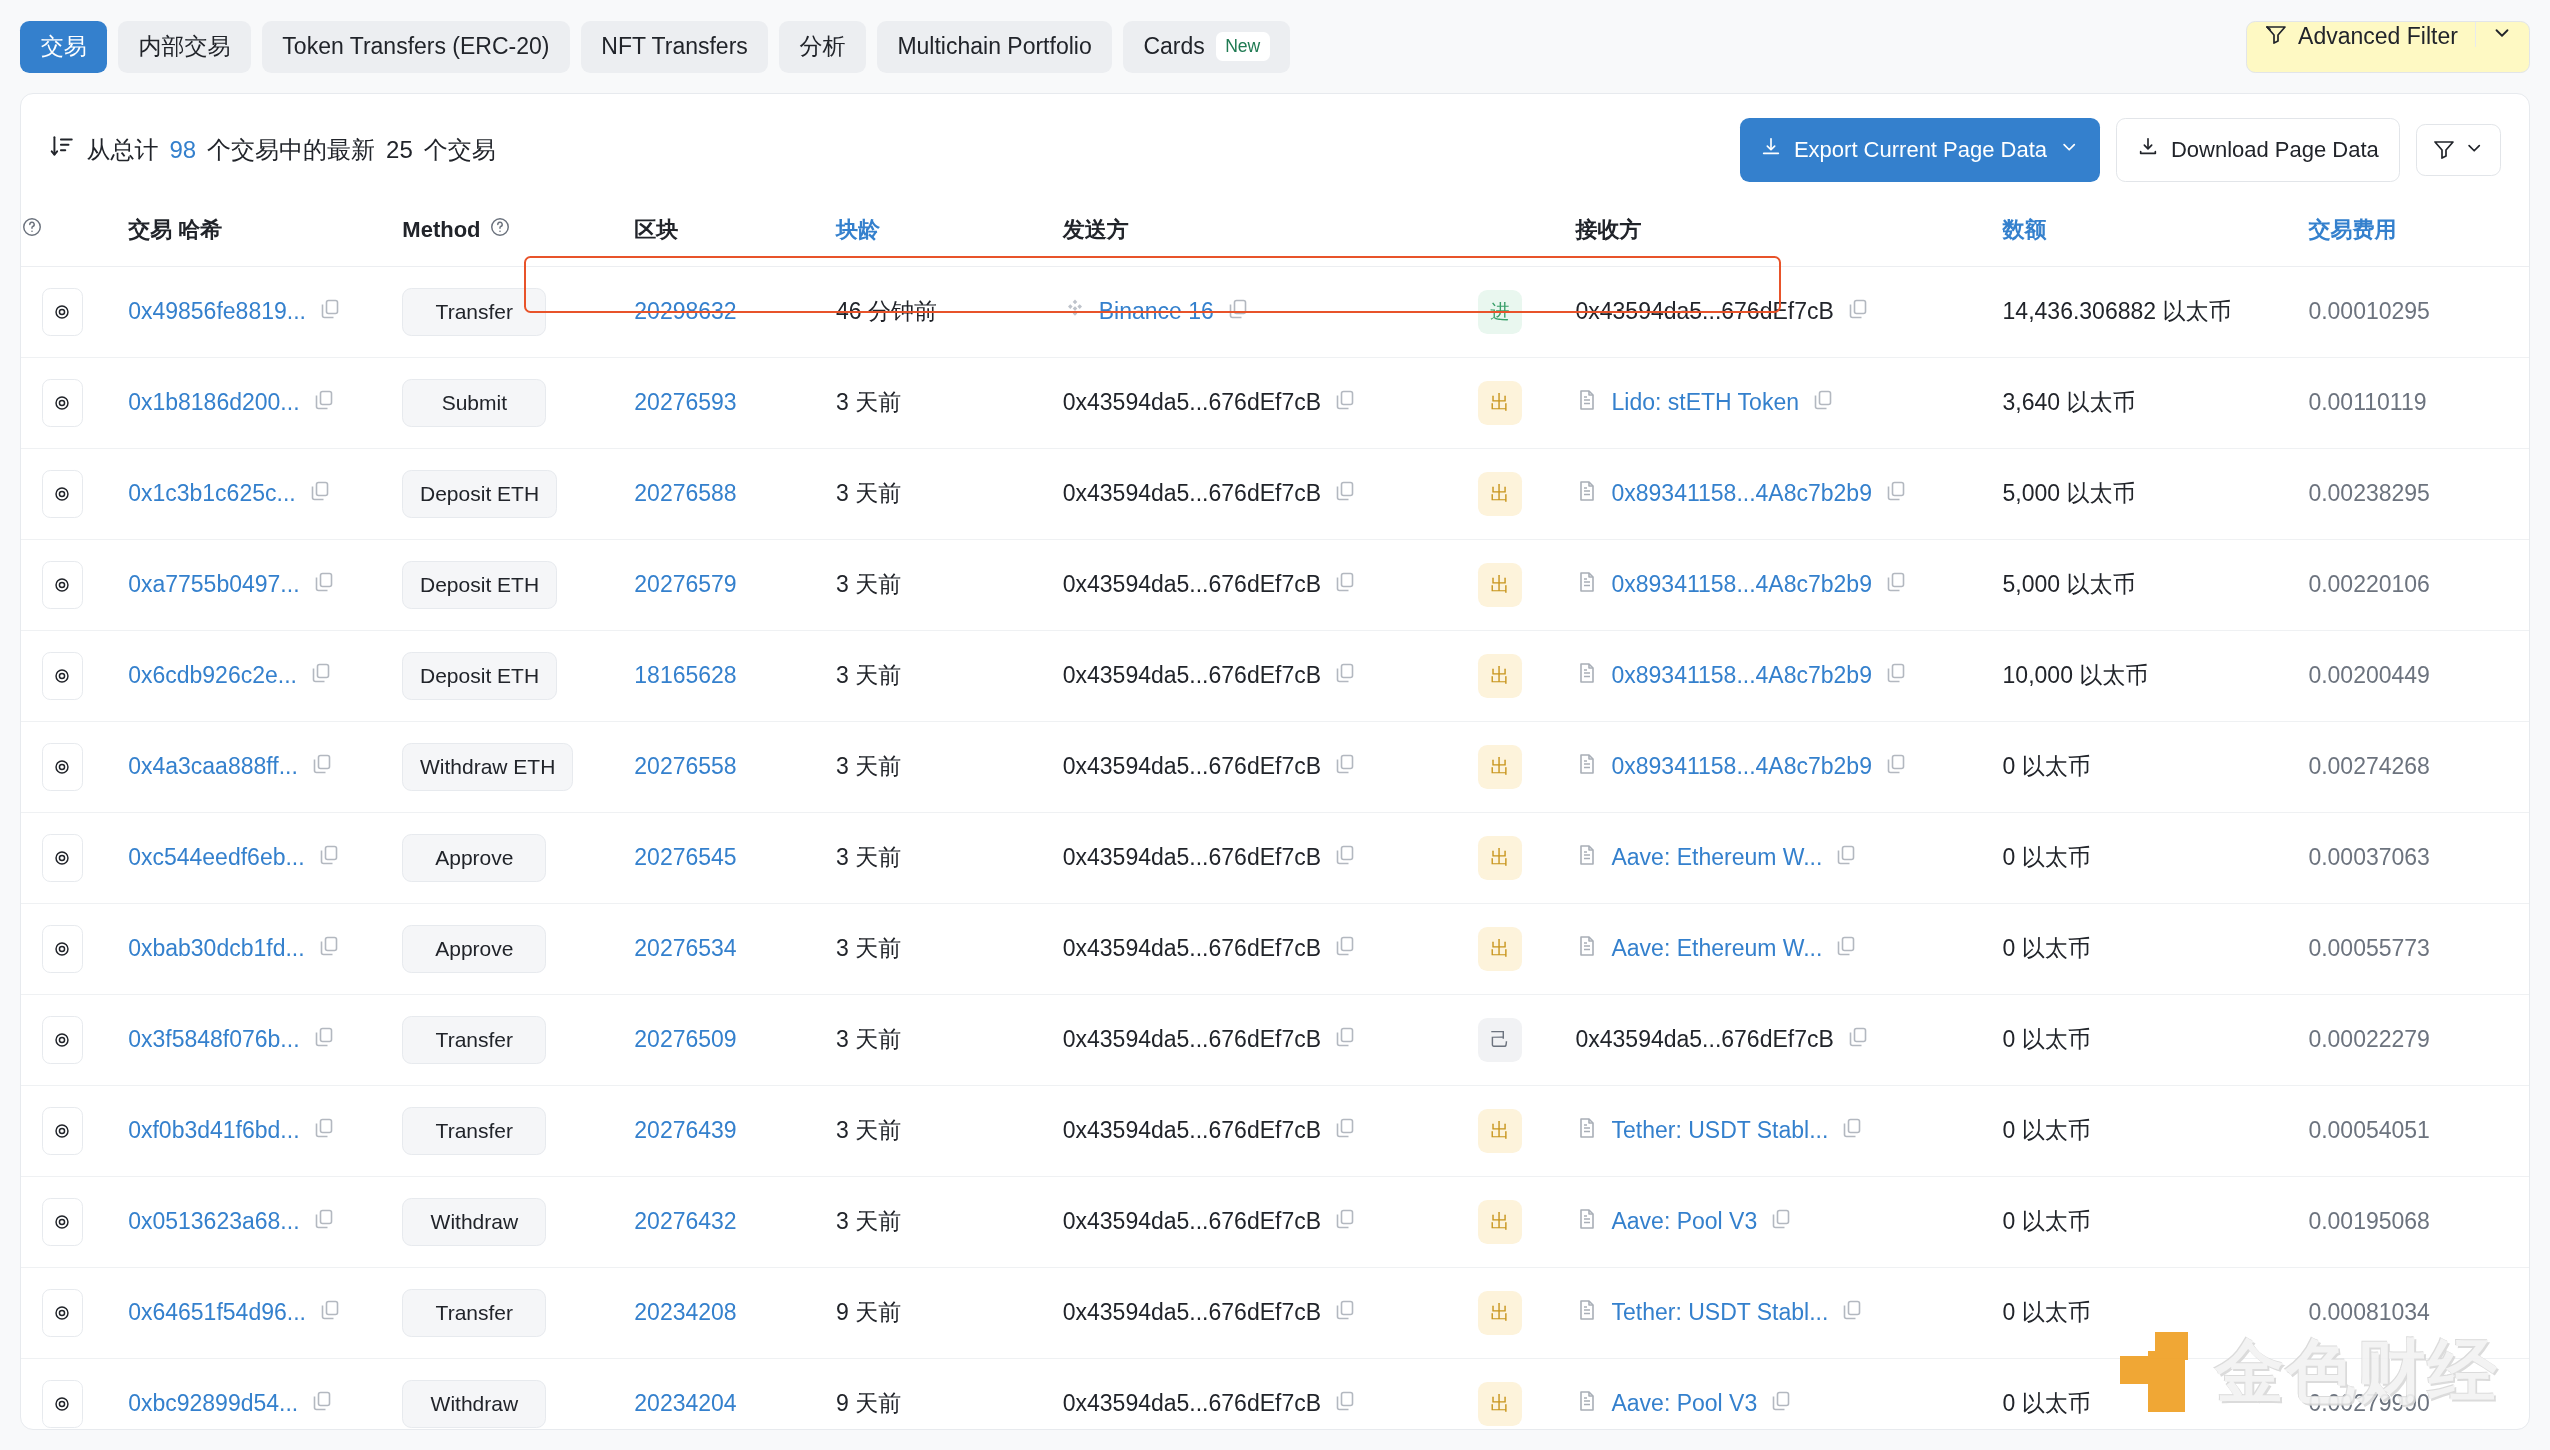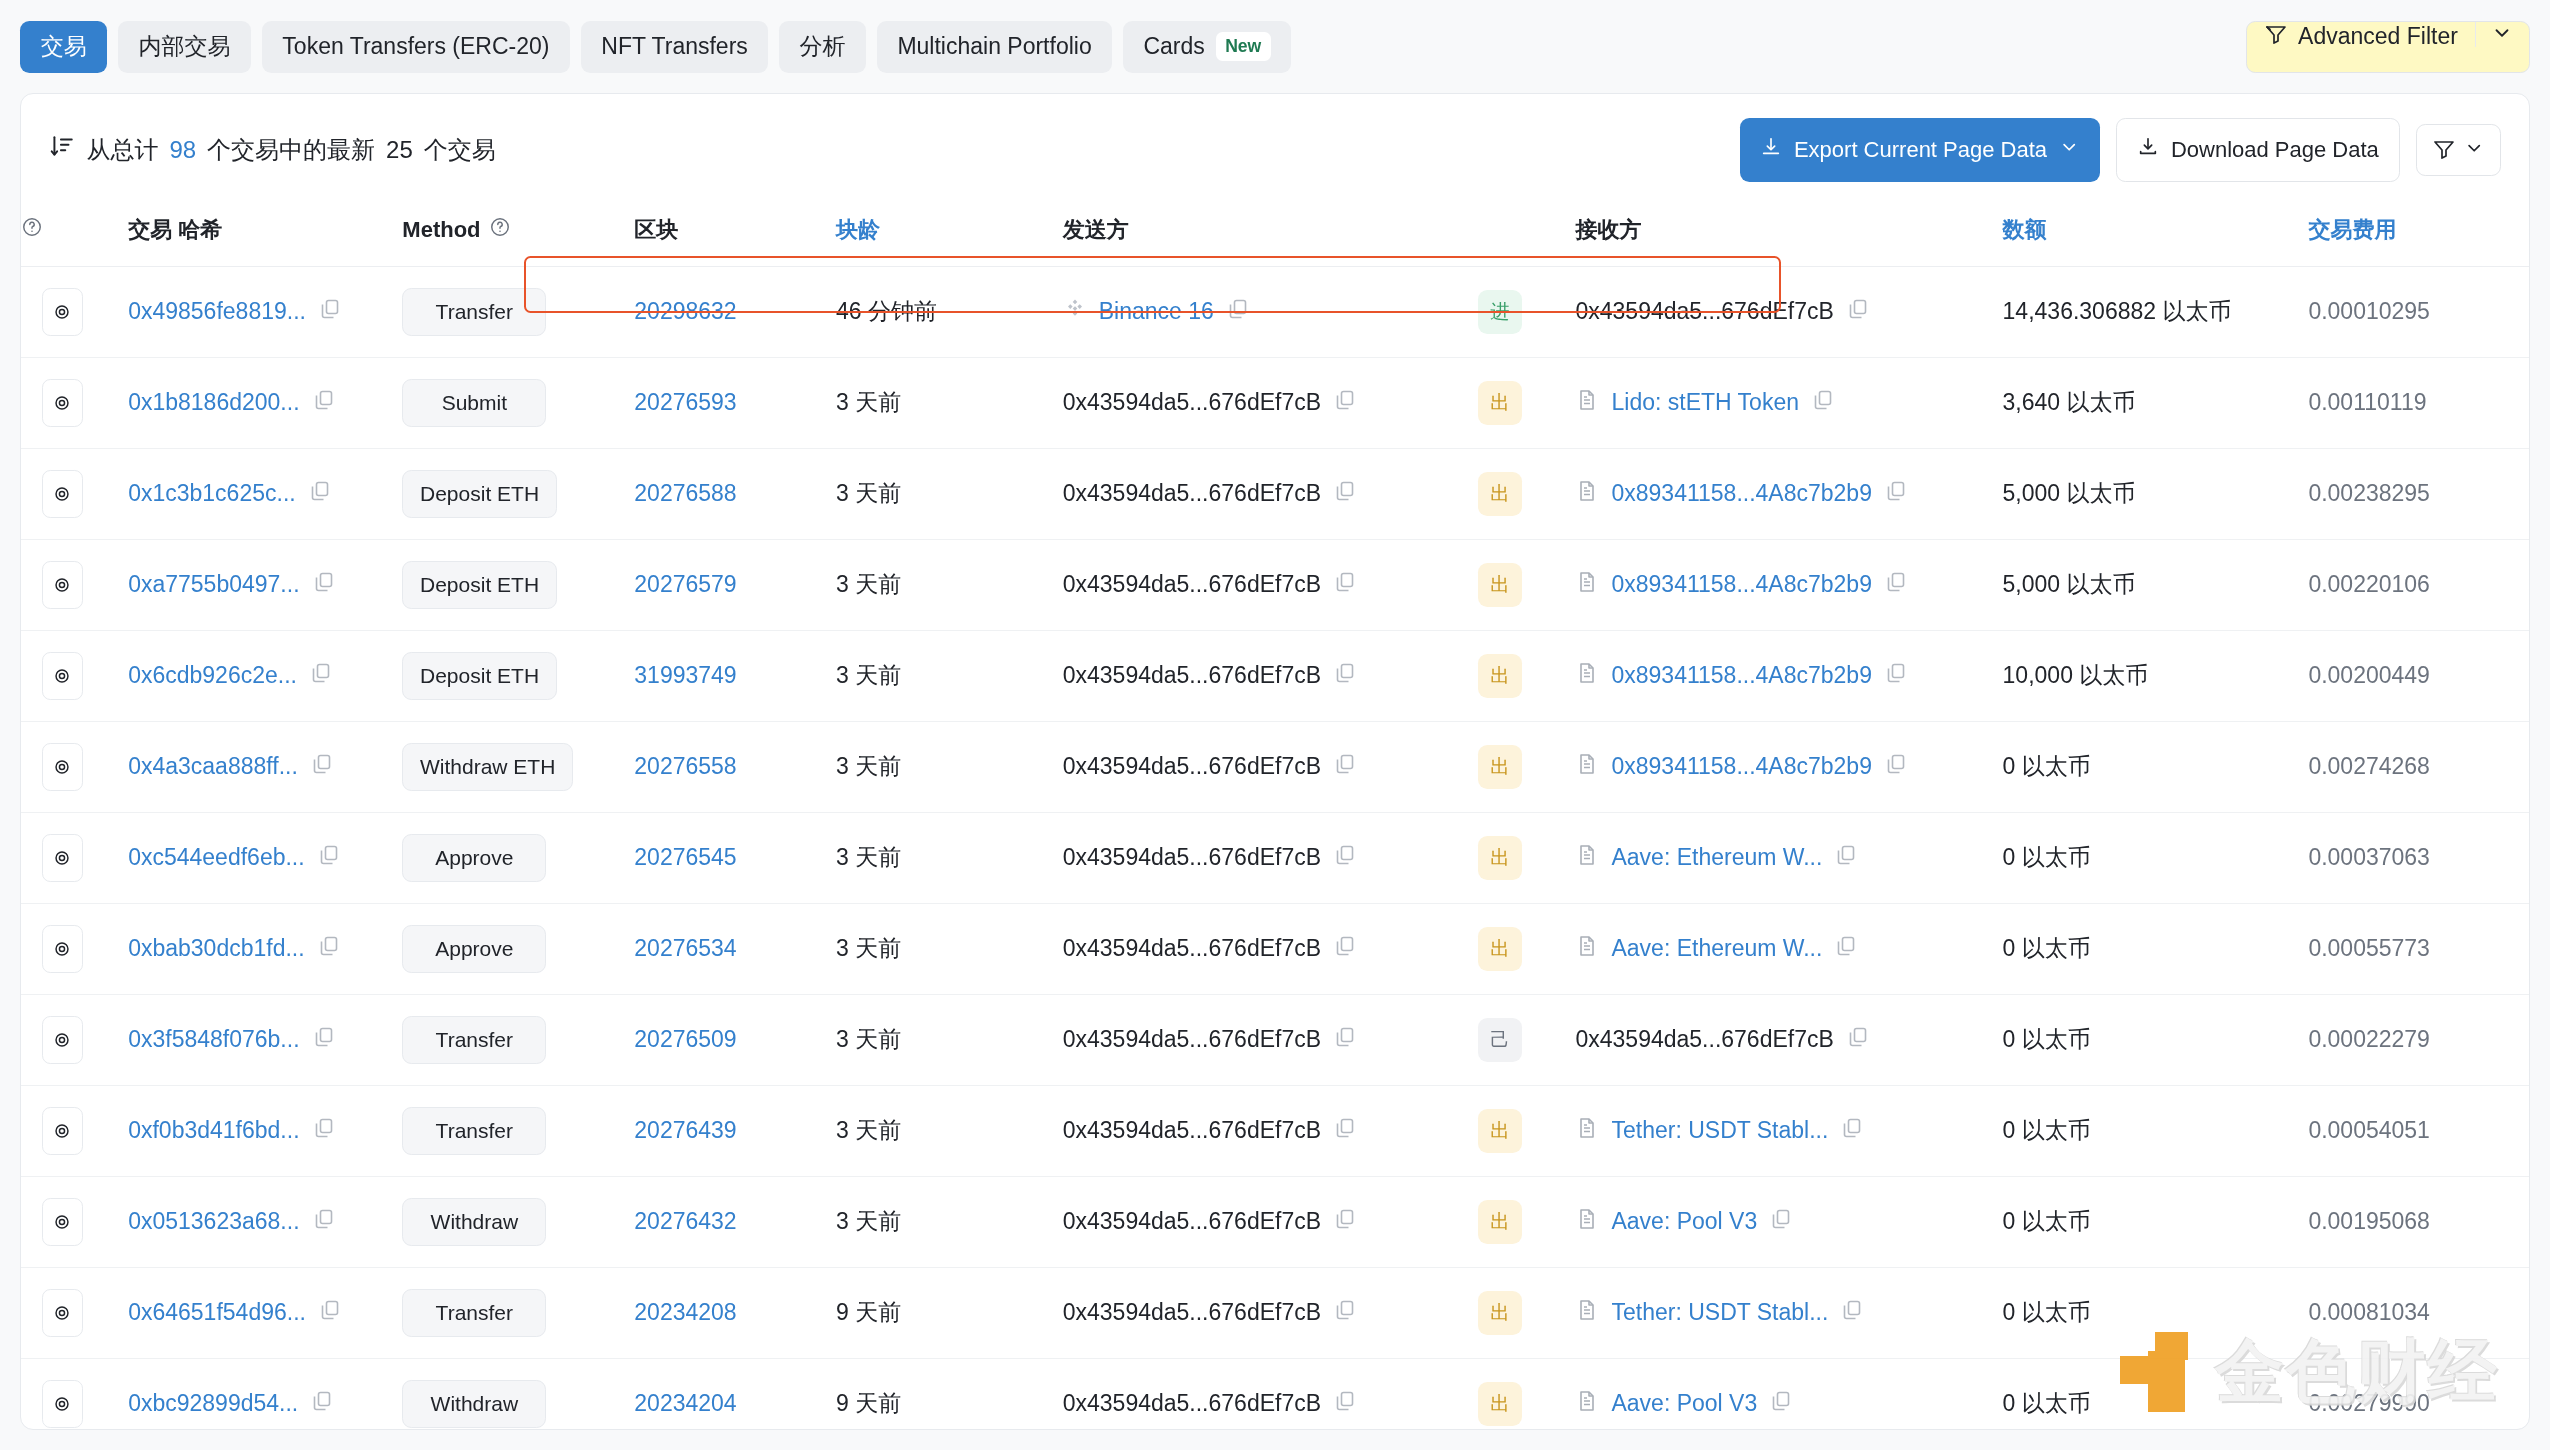--- a/index.html
+++ b/index.html
@@ -22,21 +22,21 @@
     height: 52px; padding: 0 20.4px;
     display: flex; align-items: center; justify-content: center;
     border-radius: 9.3px;
     background: #eceef1; color: #21242a;
     font-size: 23px; white-space: nowrap; cursor: pointer;
   }
   .tab.active { background: #3480cd; color: #fff; }
   .tab .badge-new {
     margin-left: 11px; background: #fff; color: #1f7a52;
     border-radius: 6.5px; padding: 3.7px 9.3px; font-size: 17.6px;
-    font-weight: bold;
+    font-weight: normal;
   }
   .topbar-right { margin-left: auto; display: flex; align-items: center; }
   .adv-filter {
     display: flex; align-items: flex-start;
     background: #fef9c3; border: 0.9px solid #e2e5e9;
     border-radius: 9.3px; overflow: hidden; height: 52px;
   }
   .adv-filter .main {
     display: flex; align-items: center; gap: 10.2px;
     padding: 0 16.7px; font-size: 23px; color: #21242a; cursor: pointer;
@@ -653,21 +653,21 @@
                 </svg></span>
             </div>
           </td>
           <td>
             <div class="cell">
               <span class="method-chip">Deposit ETH</span>
             </div>
           </td>
           <td>
             <div class="cell">
-              <span class="blue">31993749</span>
+              <span class="blue">18165628</span>
             </div>
           </td>
           <td>
             <div class="cell">
               <span>3 天前</span>
             </div>
           </td>
           <td>
             <div class="cell">
               <span class=" mono-addr">0x43594da5...676dEf7cB</span>

